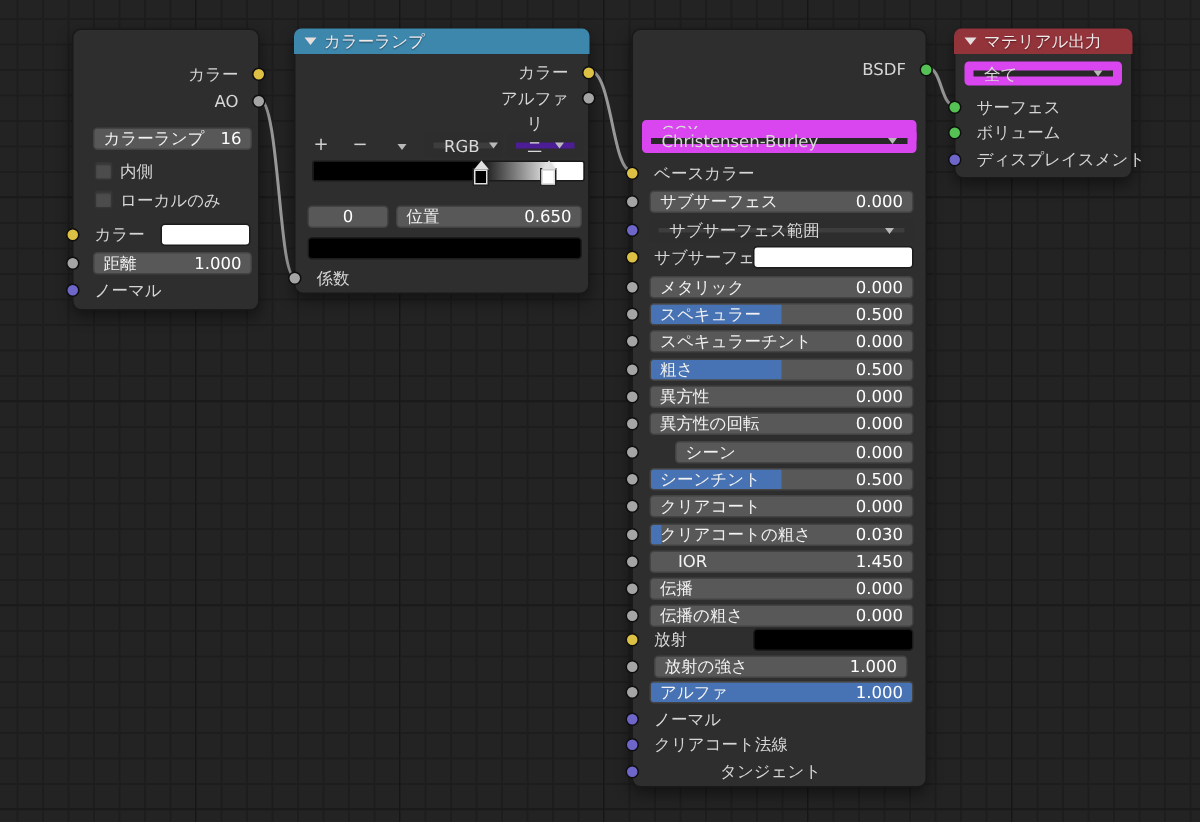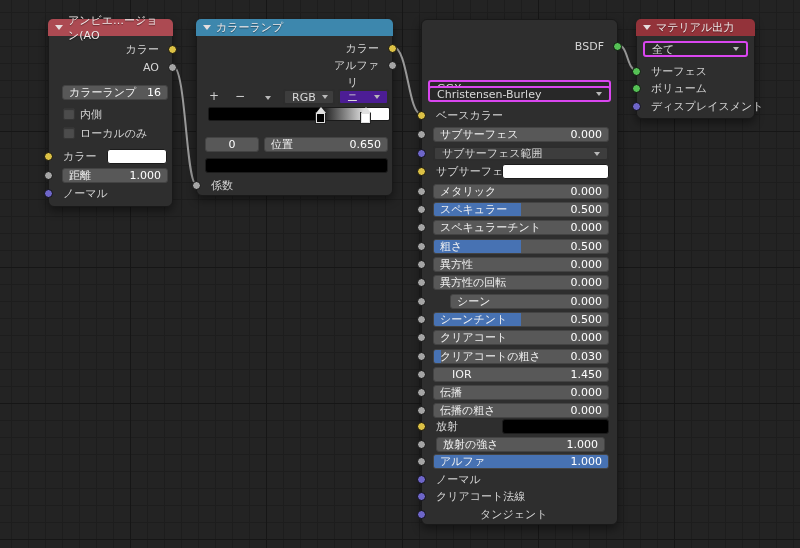--- a/index.html
+++ b/index.html
@@ -42,21 +42,21 @@
     position:absolute; height:15px; border-radius:3px;
     background:#585858; border:1px solid #434343;
     display:flex; align-items:center; justify-content:space-between;
     padding:0 6px; overflow:hidden;
   }
   .widget .fill{ position:absolute; left:0; top:0; bottom:0; background:#4772b3; }
   .widget .wl{ position:relative; z-index:1; color:#f2f2f2; }
   .widget .wv{ position:relative; z-index:1; color:#ffffff; }
   .dd{
     position:absolute; height:16px; border-radius:3px;
-    background:#282828; border:2px solid #d946ef;
+    background:#282828; border:6px solid #d946ef;
     display:flex; align-items:center; justify-content:space-between;
     padding:0 7px; color:#d9d9d9;
   }
   .chev{ width:0; height:0; border-left:3.5px solid transparent;
          border-right:3.5px solid transparent; border-top:4.5px solid #b9b9b9; flex:0 0 auto; margin-left:6px;}
   .swatch{ position:absolute; height:15px; border-radius:3px; border:1px solid #1c1c1c; }
   .checkbox{
     position:absolute; width:12px; height:12px; border-radius:2px;
     background:#4c4c4c; border:1px solid #353535; left:14px;
     box-shadow:inset 0 1px 1px rgba(0,0,0,.3);
@@ -83,24 +83,20 @@
 
 <div id="canvas">
 
   <svg id="wires" width="800" height="548">
     <path d="M173,66 C186,66 186,184 196,184" stroke="#999999" stroke-width="2" fill="none"></path>
     <path d="M393,47 C408,47 408,114 421,114" stroke="#999999" stroke-width="2" fill="none"></path>
     <path d="M618,45 C628,45 627,70 636,70" stroke="#999999" stroke-width="2" fill="none"></path>
   </svg>
 
   <div class="node" style="left:48px; top:19px; width:125px; height:188px;">
-    <div class="nhead" style="background:#ac4a52;">
-      <span class="tri"></span>
-      <span>アンビエ…ージョン(AO</span>
-    </div>
     <div class="row lbl-r" style="top:22px;">カラー</div>
     <div class="row lbl-r" style="top:40px;">AO</div>
 
     <div class="widget" style="left:13px; right:4px; top:65px;">
       <span class="wl">カラーランプ</span>
       <span class="wv">16</span>
     </div>
 
     <div class="checkbox" style="top:88px;"></div>
     <div class="row" style="left:31px; top:87px;">内側</div>

